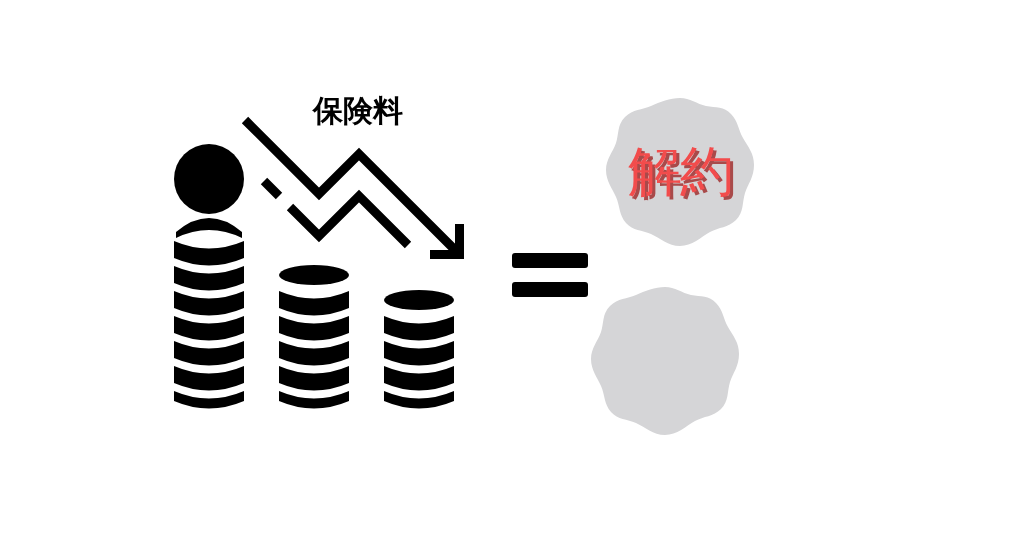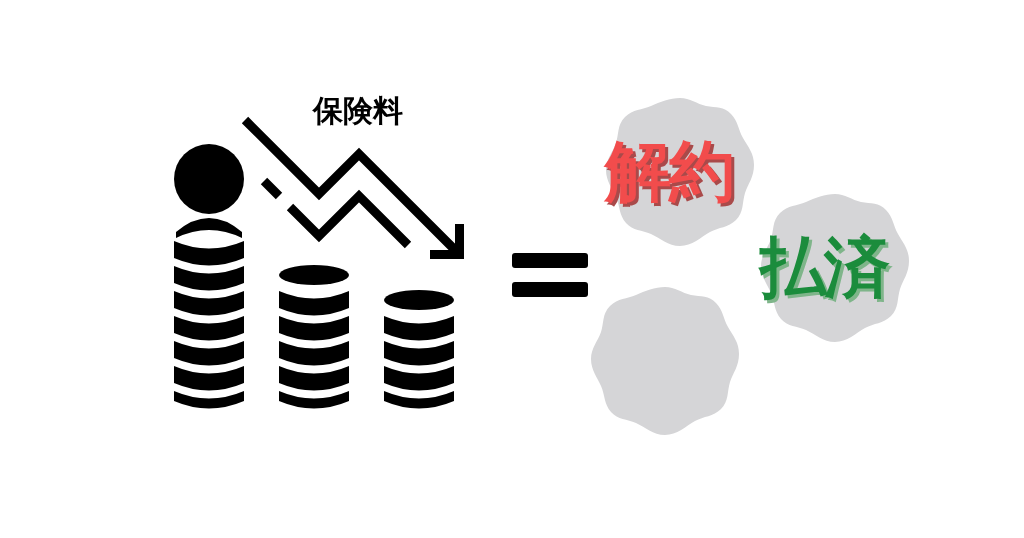--- a/index.html
+++ b/index.html
@@ -39,23 +39,23 @@
     }
     .badge svg {
       position: absolute;
       left: 0; top: 0;
     }
     .badge-text {
       position: absolute;
       left: 0;
       width: 150px;
       top: 44px;
-      text-align: left;
-      font-size: 66px;
-      font-weight: bold;
+      text-align: center;
+      font-size: 54px;
+      font-weight: normal;
       line-height: 62px;
       letter-spacing: -2px;
     }
     .equals-bar {
       position: absolute;
       left: 512px;
       width: 76px;
       height: 15px;
       border-radius: 3px;
       background: #000000;
@@ -133,26 +133,20 @@
     <div class="equals-bar" style="top:282px;"></div>
   </div>
 
   <div class="badge" style="left:605px; top:97px;">
     <svg width="150" height="150" viewBox="-75 -75 150 150">
       <path fill="#d5d5d7" d="M0,-74 C10,-74 17,-68 26,-66 C36,-64 44,-66 51,-58 C58,-51 58,-43 63,-34 C68,-25 74,-19 74,-7 C74,5 68,12 65,21 C62,31 64,40 56,48 C48,56 39,55 30,60 C21,65 12,74 0,74 C-12,74 -20,66 -29,62 C-38,58 -47,59 -54,51 C-61,43 -60,34 -64,25 C-68,16 -74,9 -74,-2 C-74,-13 -67,-20 -64,-29 C-61,-38 -63,-47 -55,-55 C-47,-63 -38,-62 -29,-66 C-20,-70 -10,-74 0,-74 Z"></path>
     </svg>
     <div class="badge-text" style="color:#f24c4c; text-shadow: 3px 3px 0 #a94a4a;">解約</div>
   </div>
 
-  <div class="badge" style="left:760px; top:193px;">
-    <svg width="150" height="150" viewBox="-75 -75 150 150">
-      <path fill="#d5d5d7" d="M0,-74 C10,-74 17,-68 26,-66 C36,-64 44,-66 51,-58 C58,-51 58,-43 63,-34 C68,-25 74,-19 74,-7 C74,5 68,12 65,21 C62,31 64,40 56,48 C48,56 39,55 30,60 C21,65 12,74 0,74 C-12,74 -20,66 -29,62 C-38,58 -47,59 -54,51 C-61,43 -60,34 -64,25 C-68,16 -74,9 -74,-2 C-74,-13 -67,-20 -64,-29 C-61,-38 -63,-47 -55,-55 C-47,-63 -38,-62 -29,-66 C-20,-70 -10,-74 0,-74 Z"></path>
-    </svg>
-    <div class="badge-text" style="color:#1b8c3c; text-shadow: 3px 3px 0 #7fb58a;">払済</div>
-  </div>
 
   <div class="badge" style="left:590px; top:286px;">
     <svg width="150" height="150" viewBox="-75 -75 150 150">
       <path fill="#d5d5d7" d="M0,-74 C10,-74 17,-68 26,-66 C36,-64 44,-66 51,-58 C58,-51 58,-43 63,-34 C68,-25 74,-19 74,-7 C74,5 68,12 65,21 C62,31 64,40 56,48 C48,56 39,55 30,60 C21,65 12,74 0,74 C-12,74 -20,66 -29,62 C-38,58 -47,59 -54,51 C-61,43 -60,34 -64,25 C-68,16 -74,9 -74,-2 C-74,-13 -67,-20 -64,-29 C-61,-38 -63,-47 -55,-55 C-47,-63 -38,-62 -29,-66 C-20,-70 -10,-74 0,-74 Z"></path>
     </svg>
   </div>
 
 </div>
 
 </body></html>

